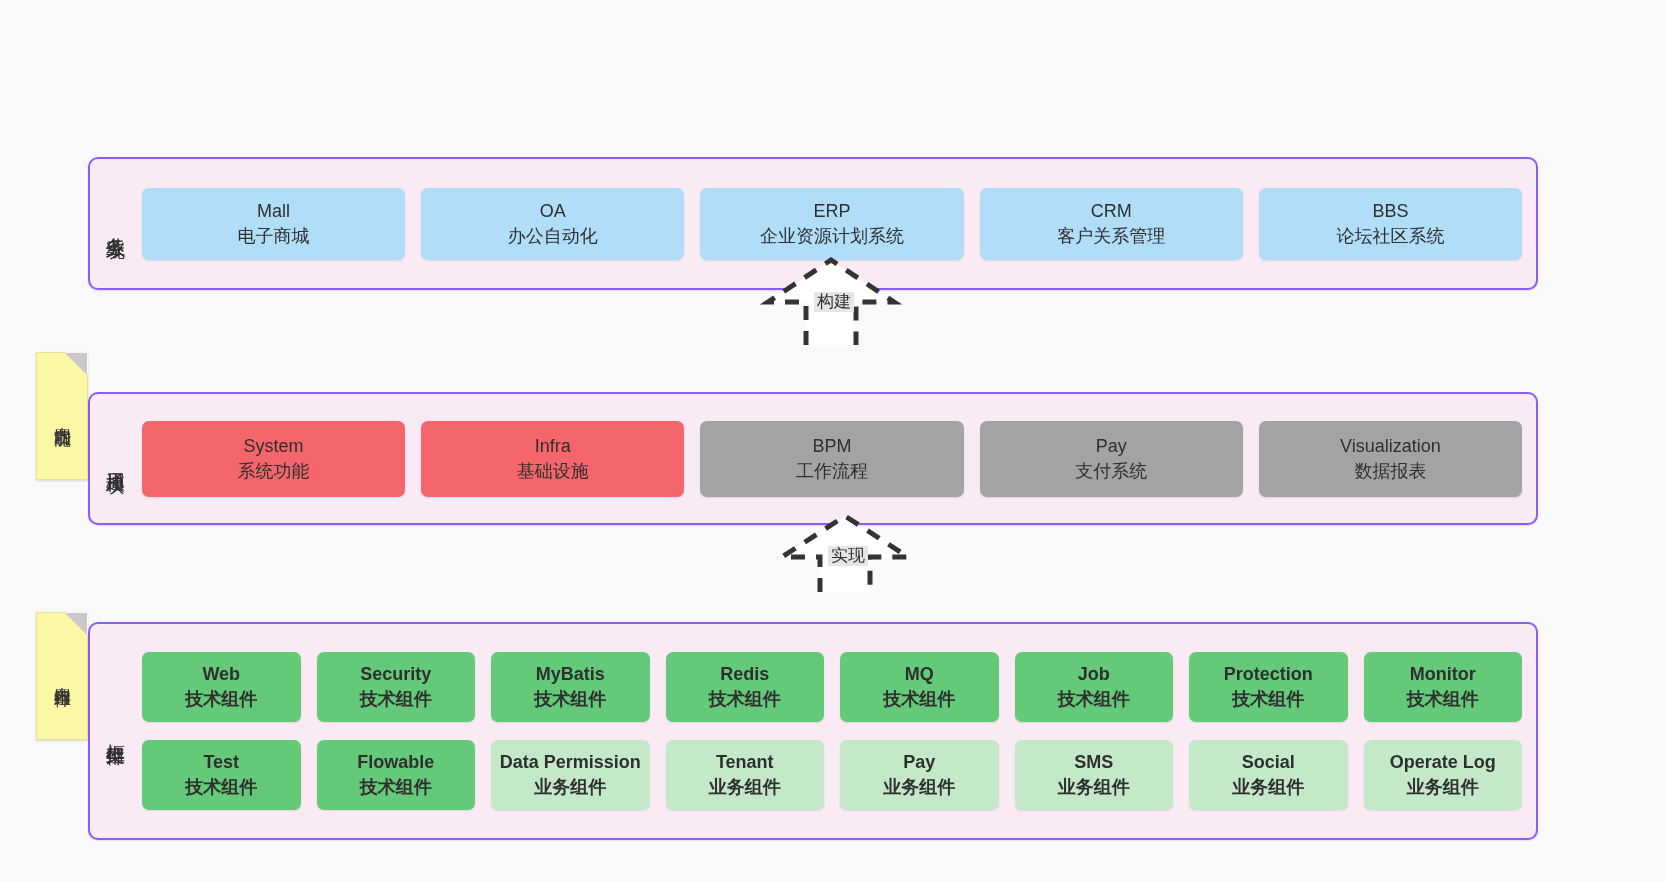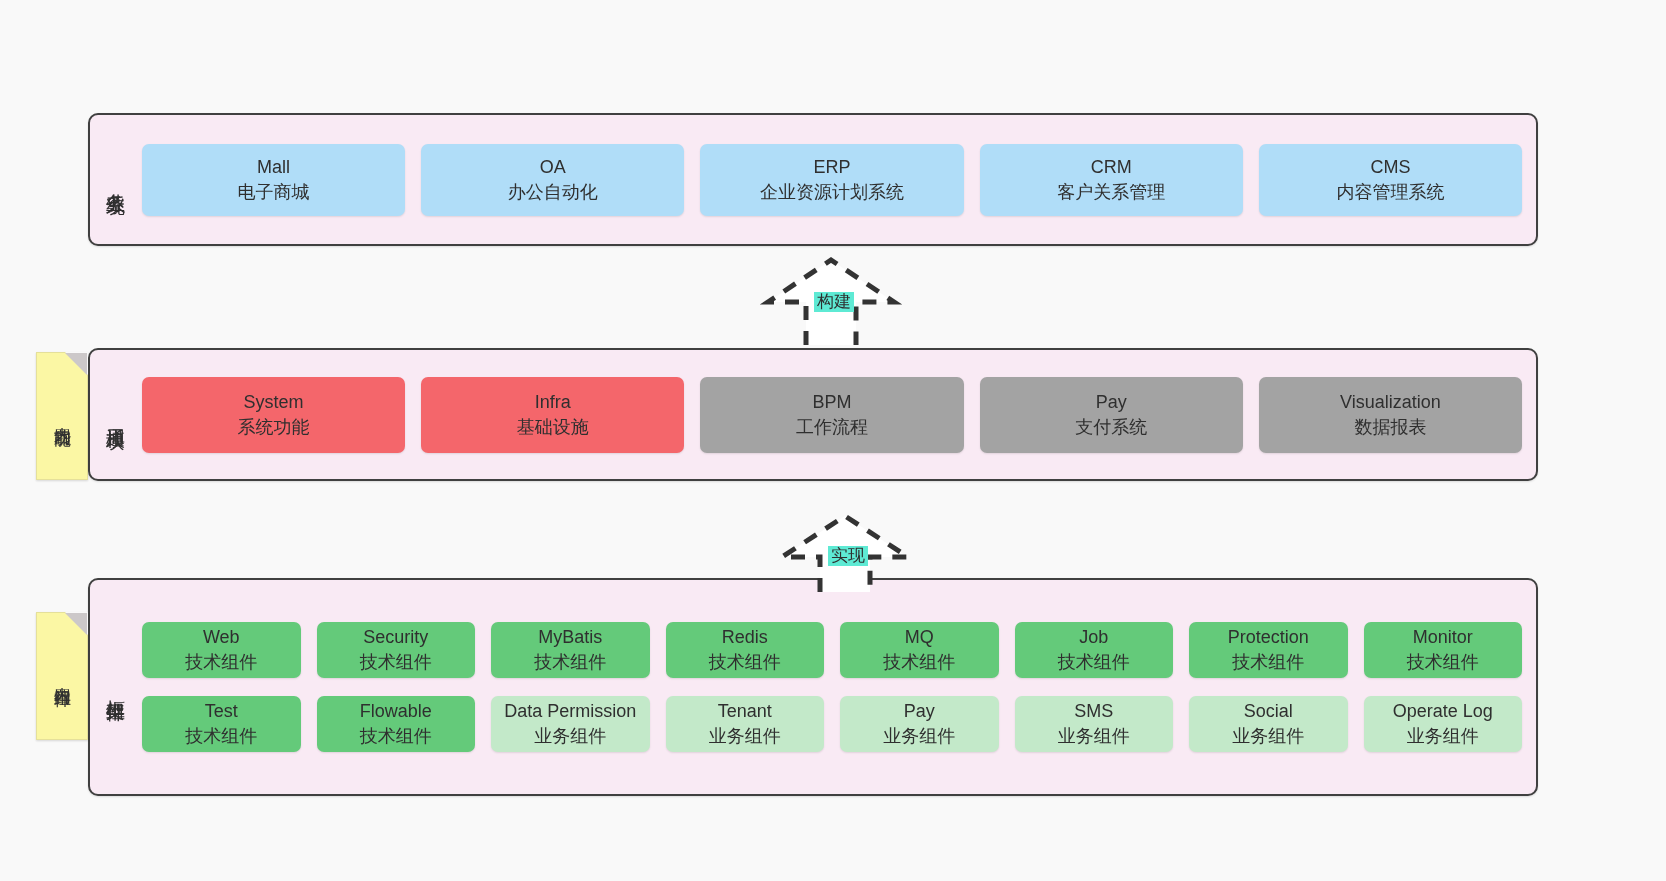--- a/index.html
+++ b/index.html
@@ -18,26 +18,27 @@
 
   .canvas {
     position: absolute;
     inset: 0;
   }
 
   
   .layer {
     position: absolute;
     background: #f9eaf4;
-    border: 2px solid #404040;
+    border: 2px solid #8b5cf6;
     border-radius: 10px;
     box-sizing: border-box;
     display: flex;
     align-items: stretch;
     box-shadow: 0 1px 2px rgba(0,0,0,0.12);
+    margin-top: 44px;
   }
   .layer-title {
     width: 52px;
     flex: 0 0 52px;
     display: flex;
     align-items: center;
     justify-content: center;
     font-size: 19px;
     line-height: 23px;
     letter-spacing: 1px;
@@ -90,21 +91,21 @@
   .c-lightgreen  { background: #c3e9c9; }
 
   
   #layer-business { left: 88px;  top: 113px; width: 1450px; height: 133px; }
   #layer-business .node { height: 72px; }
 
   #layer-module   { left: 88px;  top: 348px; width: 1450px; height: 133px; }
   #layer-module .node { height: 76px; }
 
   #layer-framework{ left: 88px;  top: 578px; width: 1450px; height: 218px; }
-  #layer-framework .node { height: 56px; }
+  #layer-framework .node { height: 70px; font-weight: bold; }
 
   
   .note {
     position: absolute;
     background: #fbf7a4;
     border: 1px solid #e5e09a;
     box-sizing: border-box;
     display: flex;
     align-items: center;
     justify-content: center;
@@ -144,21 +145,21 @@
   .arrow {
     position: absolute;
     z-index: 2;
   }
   .arrow svg { display: block; overflow: visible; }
   .arrow-label {
     position: absolute;
     font-size: 17px;
     line-height: 20px;
     color: #2f2f2f;
-    background: #5eead4;
+    background: #e5e5e5;
     padding: 0 3px;
     white-space: nowrap;
   }
   #arrow-build   { left: 756px; top: 255px; width: 150px; height: 90px; }
   #arrow-build .arrow-label   { left: 58px; top: 37px; }
   #arrow-impl    { left: 770px; top: 512px; width: 150px; height: 80px; }
   #arrow-impl .arrow-label    { left: 58px; top: 34px; }
 </style>
 </head>
 <body>
@@ -179,22 +180,22 @@
         </div>
         <div class="node c-blue">
           <span class="n-en">ERP</span>
           <span class="n-cn">企业资源计划系统</span>
         </div>
         <div class="node c-blue">
           <span class="n-en">CRM</span>
           <span class="n-cn">客户关系管理</span>
         </div>
         <div class="node c-blue">
-          <span class="n-en">CMS</span>
-          <span class="n-cn">内容管理系统</span>
+          <span class="n-en">BBS</span>
+          <span class="n-cn">论坛社区系统</span>
         </div>
       </div>
     </div>
   </div>
 
   <div class="arrow" id="arrow-build">
     <svg width="150" height="90" viewBox="0 0 150 90" fill="none">
       <path d="M50 90 L50 47 L12 47 L75 5 L138 47 L100 47 L100 90" stroke="#333333" stroke-width="5" stroke-dasharray="14 11" stroke-linecap="butt" stroke-linejoin="miter" fill="#ffffff"></path>
     </svg>
     <span class="arrow-label">构建</span>

